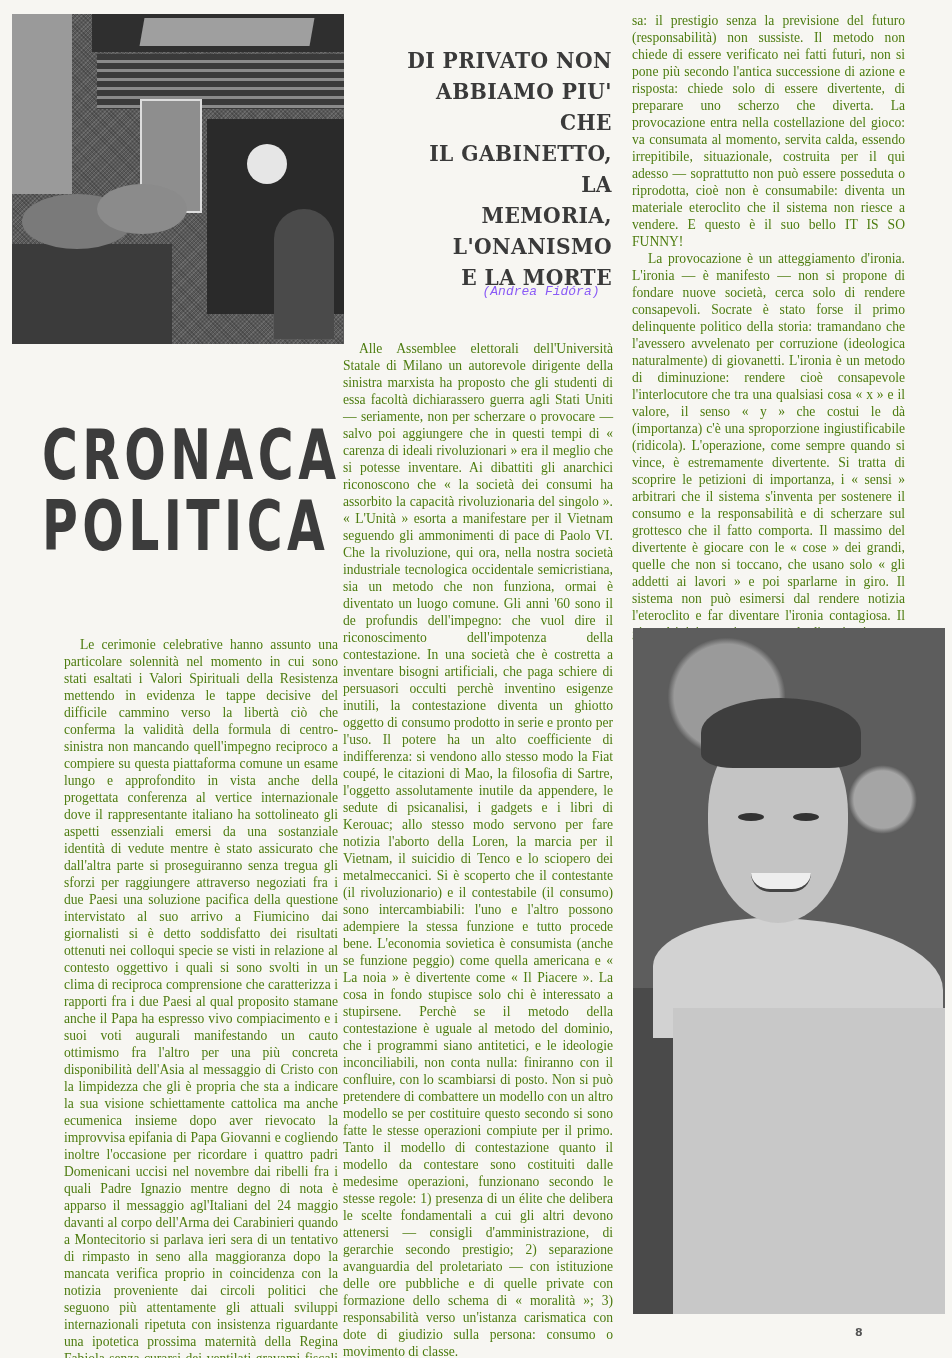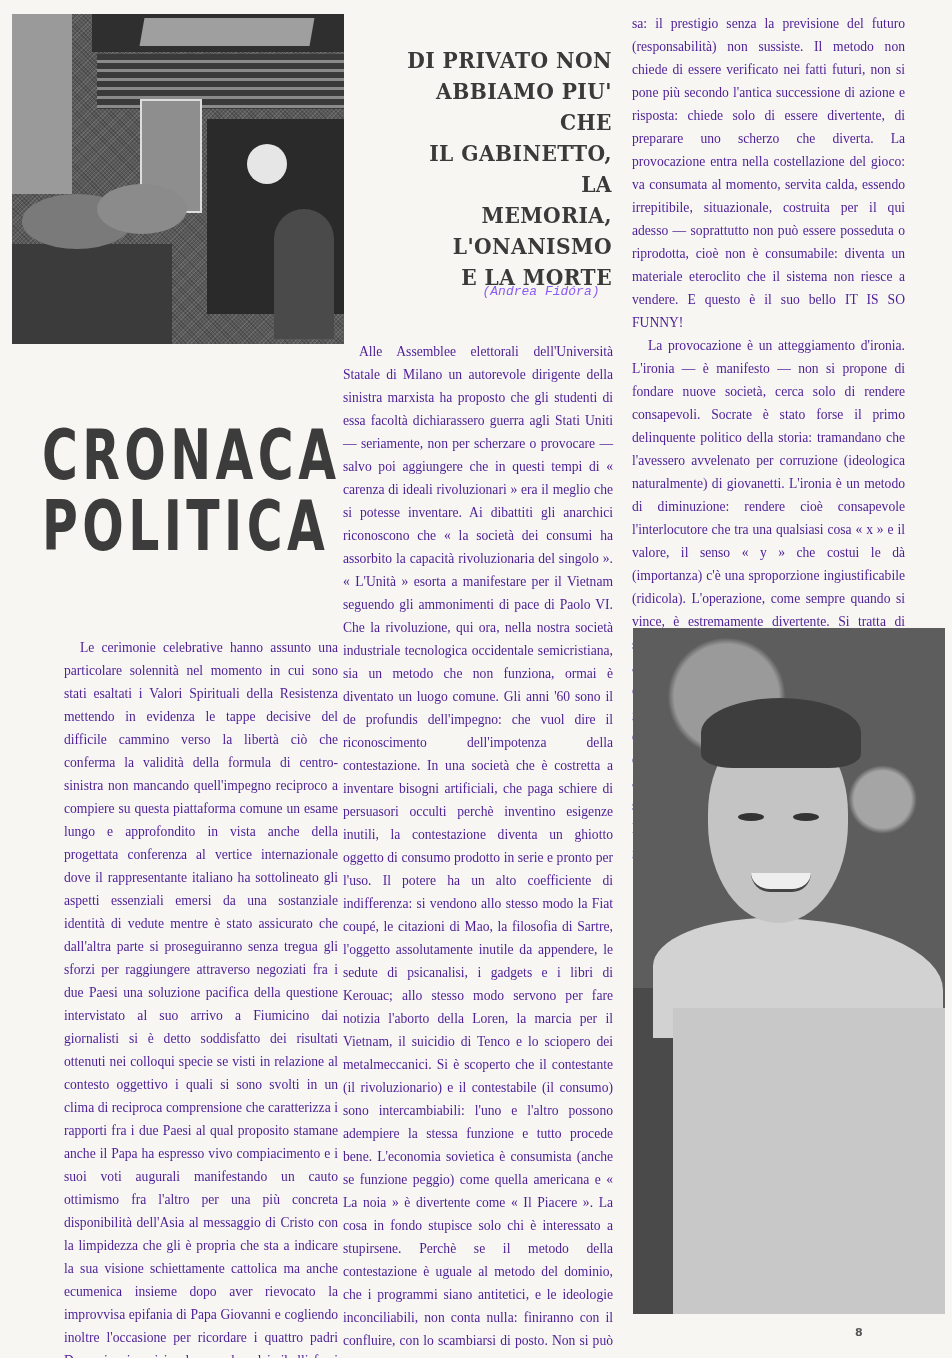--- a/index.html
+++ b/index.html
@@ -45,22 +45,22 @@
     font-family: Liberation Mono, monospace; font-style: italic; font-size: 13px; color: #8b5cf6;
   }
   #section-title {
     left: 42px; top: 420px; width: 300px;
     font-family: "DejaVu Sans", sans-serif; font-weight: bold;
     font-size: 66px; line-height: 68px; letter-spacing: 6px;
     color: #3c3c3c;
     transform: scaleX(0.74) scaleY(1.05); transform-origin: left top;
   }
   .col {
-    font-size: 13.6px; line-height: 23px; text-align: justify;
-    hyphens: auto; color: #4c1d95;
+    font-size: 13.6px; line-height: 17px; text-align: justify;
+    hyphens: auto; color: #4d7c0f;
   }
   .col p { margin: 0; text-indent: 16px; }
   .col p + p { margin-top: 0; }
   .signature { text-align: right; font-size: 13.5px; letter-spacing: 0.5px; margin-top: 0; }
 
   #col-left { left: 64px; top: 636px; width: 274px; }
   #col-mid { left: 343px; top: 340px; width: 270px; }
   #col-right { left: 632px; top: 12px; width: 273px; }
 
   #photo2 { left: 633px; top: 628px; width: 312px; height: 686px; background-color: #7a7a7a; }

